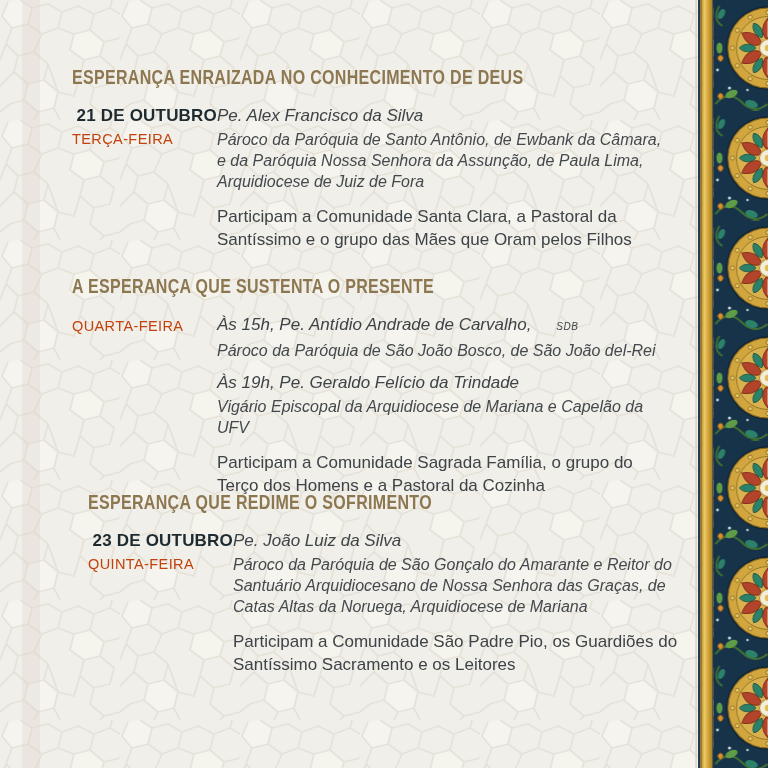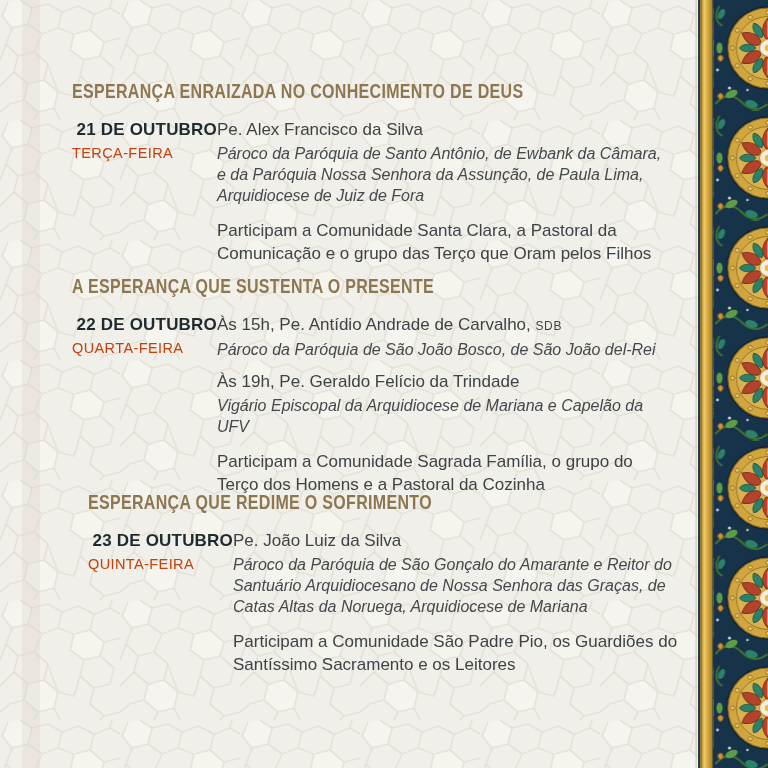--- a/index.html
+++ b/index.html
@@ -17,25 +17,25 @@
     font-size:20px;font-weight:700;letter-spacing:.4px;
     color:#8d7750;white-space:nowrap;
     transform:scaleX(.80);transform-origin:left center;
   }
   .row{display:flex;align-items:flex-start;}
   .datecol{width:145px;flex:0 0 145px;}
   .date{font-size:17px;font-weight:700;color:#1d2b31;line-height:22px;letter-spacing:.2px;text-align:right;}
   .weekday{font-size:14.5px;color:#c2410c;margin-top:4px;letter-spacing:.4px;}
   .detail{width:455px;flex:0 0 455px;color:#3e4347;}
   .entry{margin-bottom:11px;}
-  .title{font-size:17px;line-height:22px;}
-  .suffix{font-size:12px;letter-spacing:.6px;}
+  .title{font-size:17px;line-height:22px;font-style:italic;}
+  .suffix{font-size:10px;letter-spacing:.6px;margin-left:20px;}
   .role{font-size:16px;line-height:21px;font-style:italic;color:#44494d;margin-top:2px;}
   .participants{font-size:17px;line-height:23px;margin:13px 0 0 0;}
-  .sec1{top:80px;} .sec2{top:275px;} .sec3{top:491px;margin-left:16px;}
+  .sec1{top:66px;} .sec2{top:275px;} .sec3{top:491px;margin-left:16px;}
 </style>
 </head>
 <body>
 
 <svg id="texture" width="768" height="768" viewBox="0 0 768 768" aria-hidden="true">
   <defs>
     <pattern id="crackle" width="120" height="120" patternUnits="userSpaceOnUse">
       <polygon points="2,16 12,28 28,24 32,8 20,0 8,2" fill="#f9f7f2" opacity=".6"></polygon>
       <polygon points="74,34 70,50 84,60 100,56 104,42 90,30" fill="#f8f6f0" opacity=".6"></polygon>
       <polygon points="28,84 24,100 38,112 54,108 58,92 44,80" fill="#f9f7f2" opacity=".6"></polygon>
@@ -160,30 +160,29 @@
     <div class="row">
       <div class="datecol">
         <div class="date">21 DE OUTUBRO</div>
         <div class="weekday">TERÇA-FEIRA</div>
       </div>
       <div class="detail">
         <div class="entry">
           <div class="title">Pe. Alex Francisco da Silva</div>
           <div class="role">Pároco da Paróquia de Santo Antônio, de Ewbank da Câmara, e da Paróquia Nossa Senhora da Assunção, de Paula Lima, Arquidiocese de Juiz de Fora</div>
         </div>
-        <p class="participants">Participam a Comunidade Santa Clara, a Pastoral da Comunicação e o grupo das Terço que Oram pelos Filhos</p>
+        <p class="participants">Participam a Comunidade Santa Clara, a Pastoral da Santíssimo e o grupo das Mães que Oram pelos Filhos</p>
       </div>
     </div>
   </section>
 
   <section class="sec sec2">
     <h2 class="heading">A ESPERANÇA QUE SUSTENTA O PRESENTE</h2>
     <div class="row">
       <div class="datecol">
-        <div class="date">22 DE OUTUBRO</div>
         <div class="weekday">QUARTA-FEIRA</div>
       </div>
       <div class="detail">
         <div class="entry">
           <div class="title"><span>Às 15h, Pe. Antídio Andrade de Carvalho,</span> <span class="suffix">SDB</span></div>
           <div class="role">Pároco da Paróquia de São João Bosco, de São João del-Rei</div>
         </div>
         <div class="entry">
           <div class="title">Às 19h, Pe. Geraldo Felício da Trindade</div>
           <div class="role">Vigário Episcopal da Arquidiocese de Mariana e Capelão da UFV</div>

